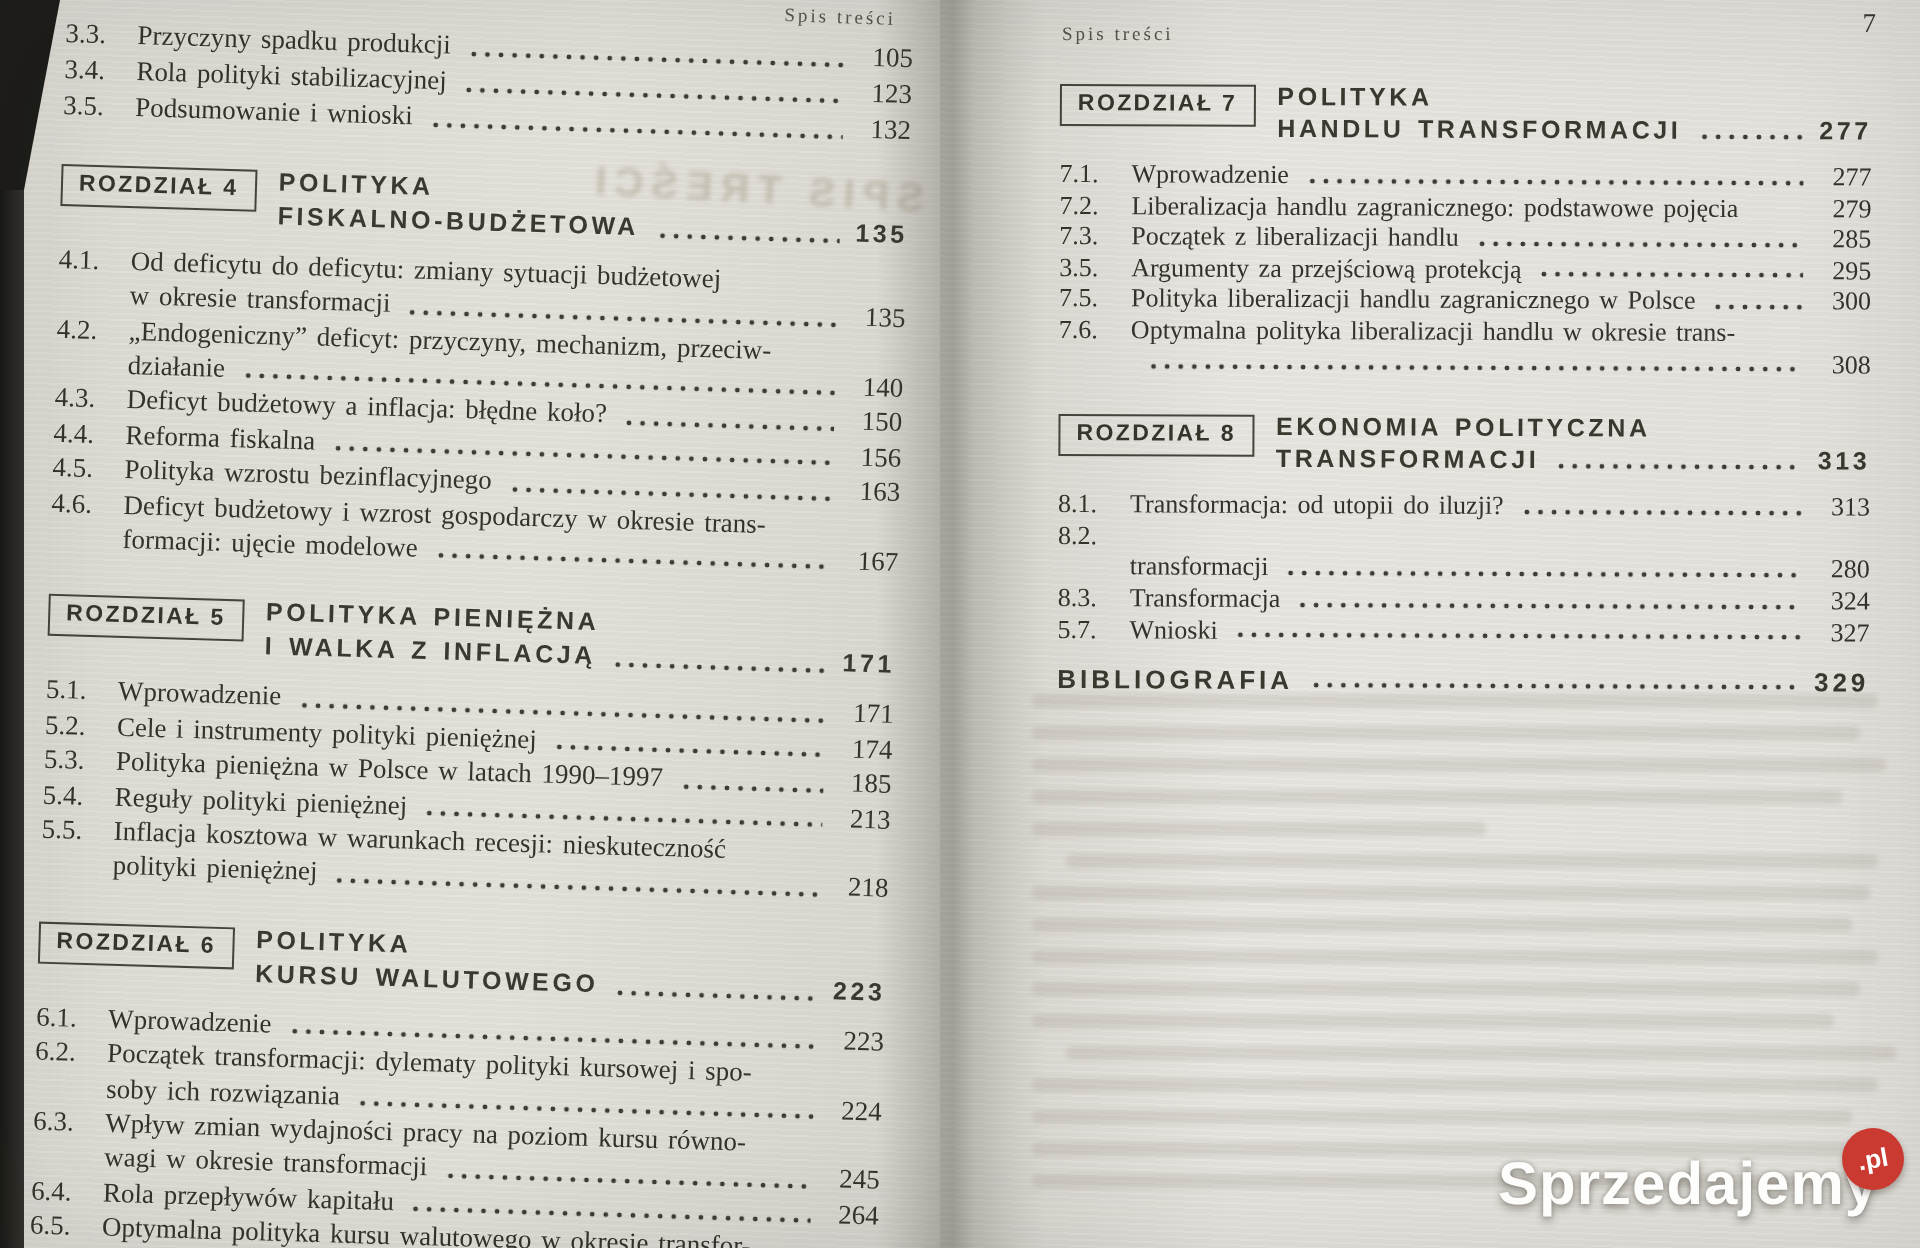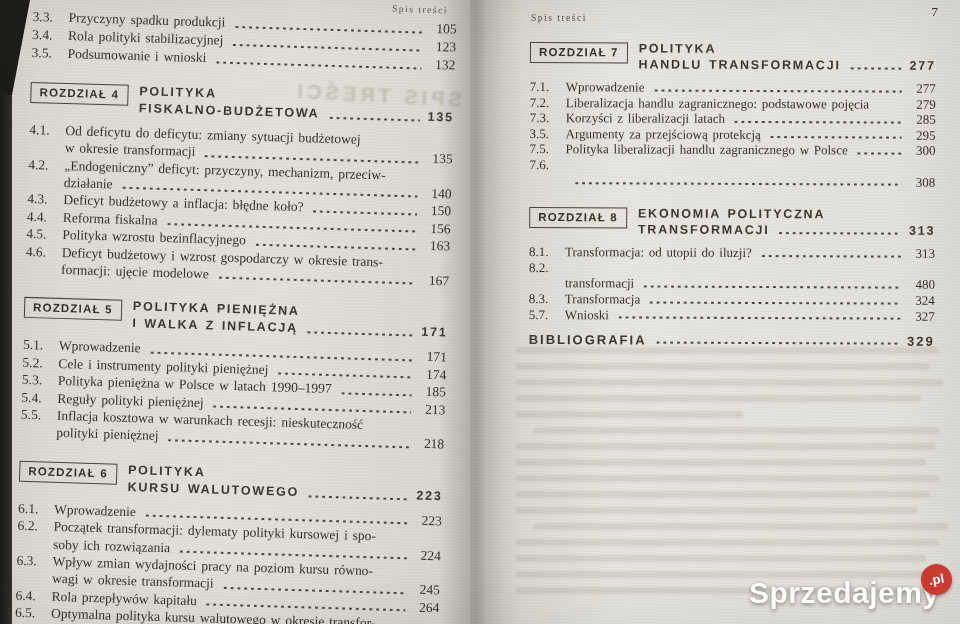--- a/index.html
+++ b/index.html
@@ -363,21 +363,21 @@
             <div class="line">
               <span class="num">7.2.</span>
               <span class="txt">Liberalizacja handlu zagranicznego: podstawowe pojęcia</span>
               <span class="leader"></span>
               <span class="pg">279</span>
             </div>
           </div>
           <div class="entry">
             <div class="line">
               <span class="num">7.3.</span>
-              <span class="txt">Korzyści z liberalizacji latach</span>
+              <span class="txt">Początek z liberalizacji handlu</span>
               <span class="leader"></span>
               <span class="pg">285</span>
             </div>
           </div>
           <div class="entry">
             <div class="line">
               <span class="num">3.5.</span>
               <span class="txt">Argumenty za przejściową protekcją</span>
               <span class="leader"></span>
               <span class="pg">295</span>
@@ -387,20 +387,21 @@
             <div class="line">
               <span class="num">7.5.</span>
               <span class="txt">Polityka liberalizacji handlu zagranicznego w Polsce</span>
               <span class="leader"></span>
               <span class="pg">300</span>
             </div>
           </div>
           <div class="entry">
             <div class="line">
               <span class="num">7.6.</span>
+              <span class="txt">Optymalna polityka liberalizacji handlu w okresie trans-</span>
             </div>
             <div class="line">
               <span class="indent"></span>
               <span class="leader"></span>
               <span class="pg">308</span>
             </div>
           </div>
         </div>
         <div class="chapter">
           <div class="ch-head">
@@ -425,21 +426,21 @@
             </div>
           </div>
           <div class="entry">
             <div class="line">
               <span class="num">8.2.</span>
             </div>
             <div class="line">
               <span class="indent"></span>
               <span class="txt">transformacji</span>
               <span class="leader"></span>
-              <span class="pg">480</span>
+              <span class="pg">280</span>
             </div>
           </div>
           <div class="entry">
             <div class="line">
               <span class="num">8.3.</span>
               <span class="txt">Transformacja</span>
               <span class="leader"></span>
               <span class="pg">324</span>
             </div>
           </div>

